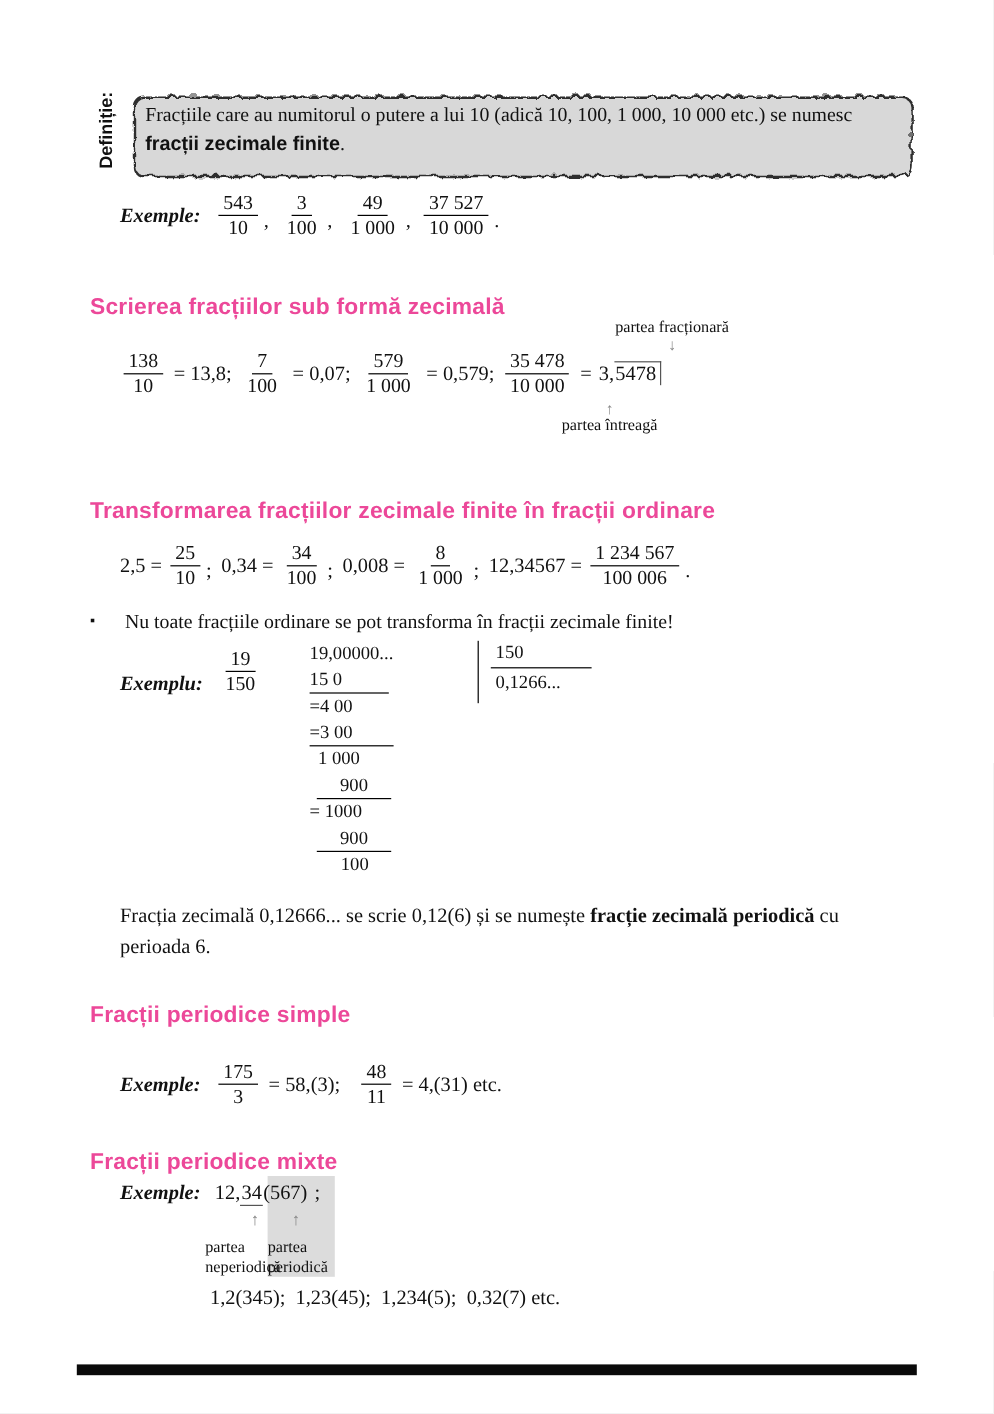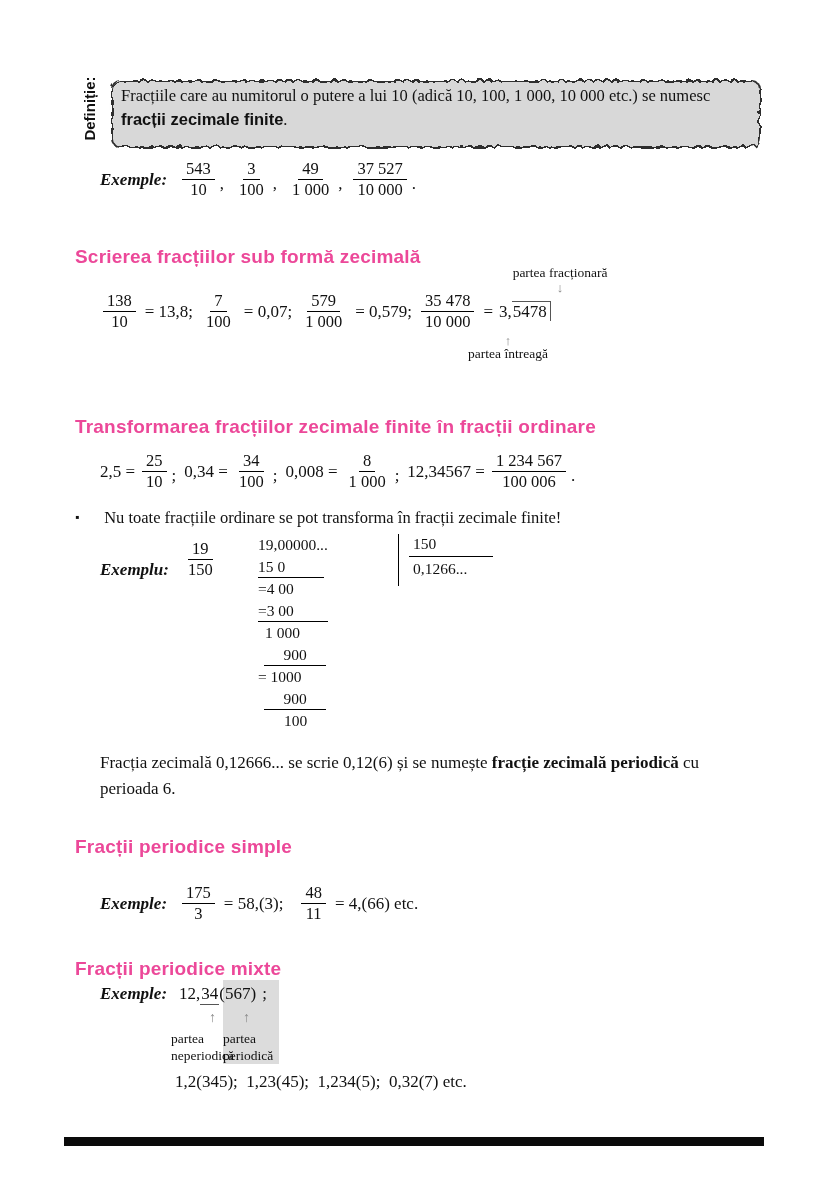--- a/index.html
+++ b/index.html
@@ -224,21 +224,21 @@
     <span class="ex-label">Exemple:</span>
     <span class="frac">
         <span class="num">175</span>
         <span class="den">3</span>
       </span>
     <span class="eqtxt">= 58,(3);</span>
     <span class="frac" style="margin-left:12px">
         <span class="num">48</span>
         <span class="den">11</span>
       </span>
-    <span class="eqtxt">= 4,(66) etc.</span>
+    <span class="eqtxt">= 4,(31) etc.</span>
   </div>
 
   <div class="sec" style="top:958px">Fracții periodice mixte</div>
 
   <div class="row" style="top:984px;align-items:flex-start">
     <span class="ex-label">Exemple:</span>
     <span class="mx-wrap">
       <span class="mx-gray"></span>
       <span class="mx-text">
         <span>12,</span><span class="mx-nonper">34</span><span>(567)</span><span class="mx-semi">;</span>

